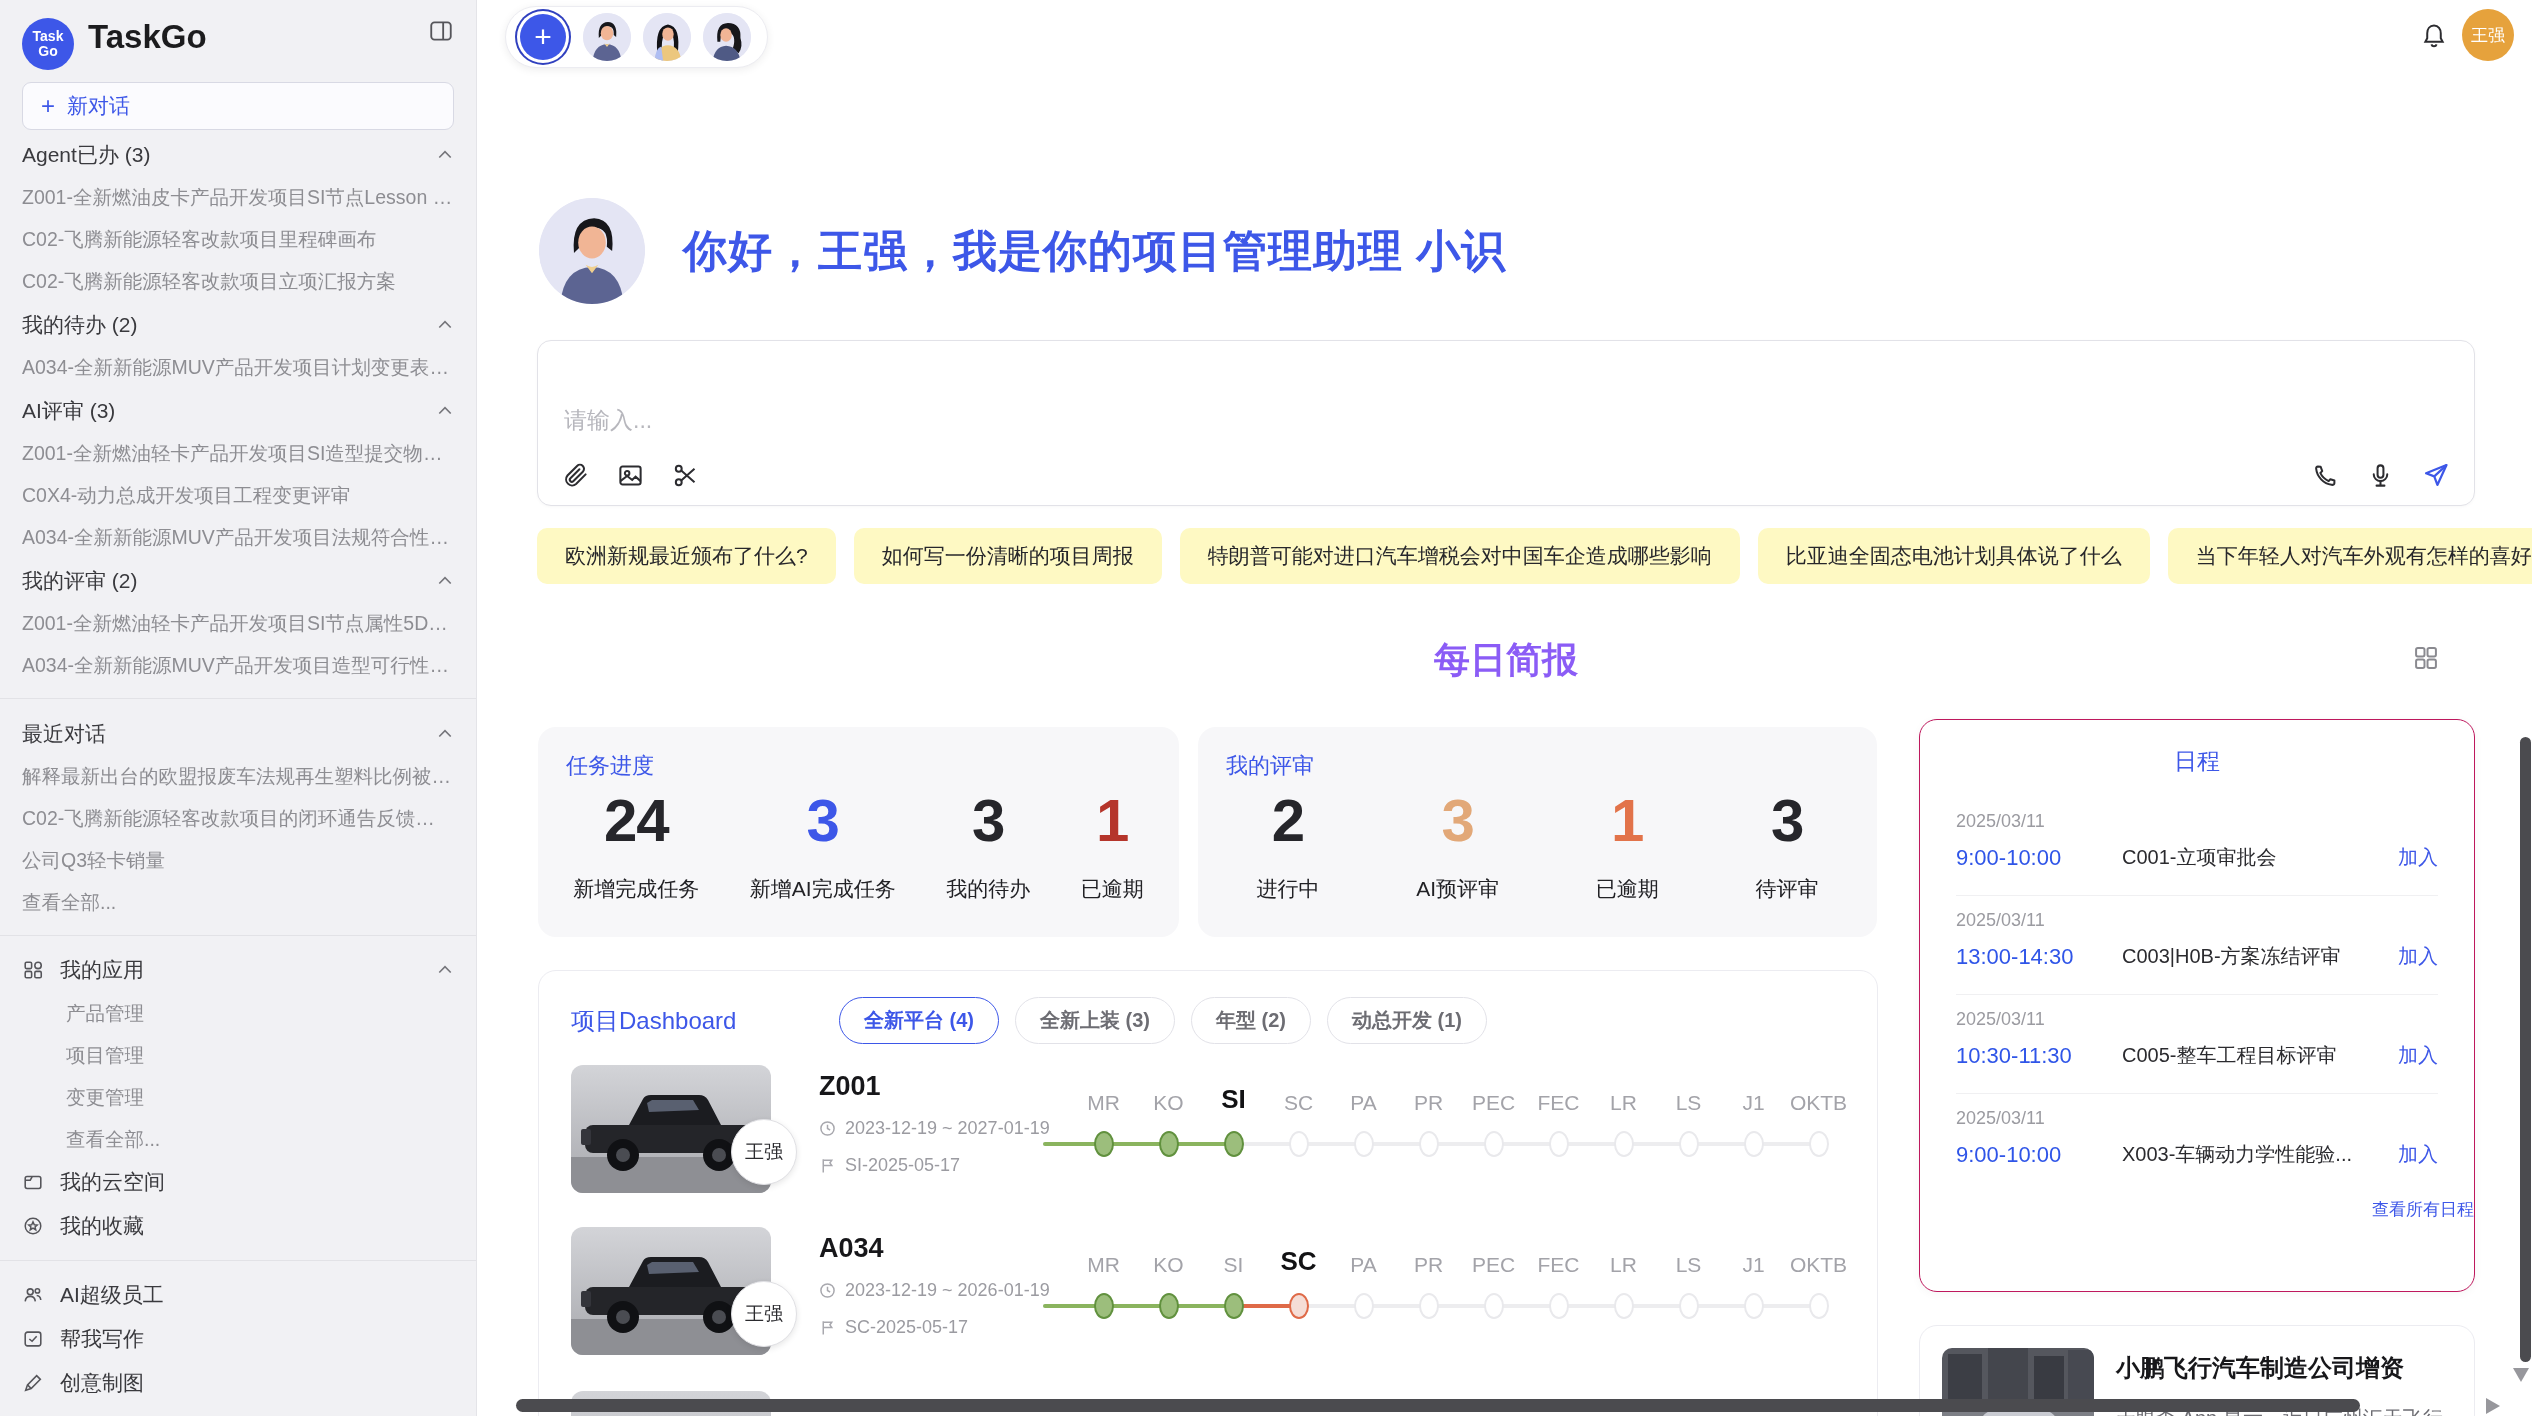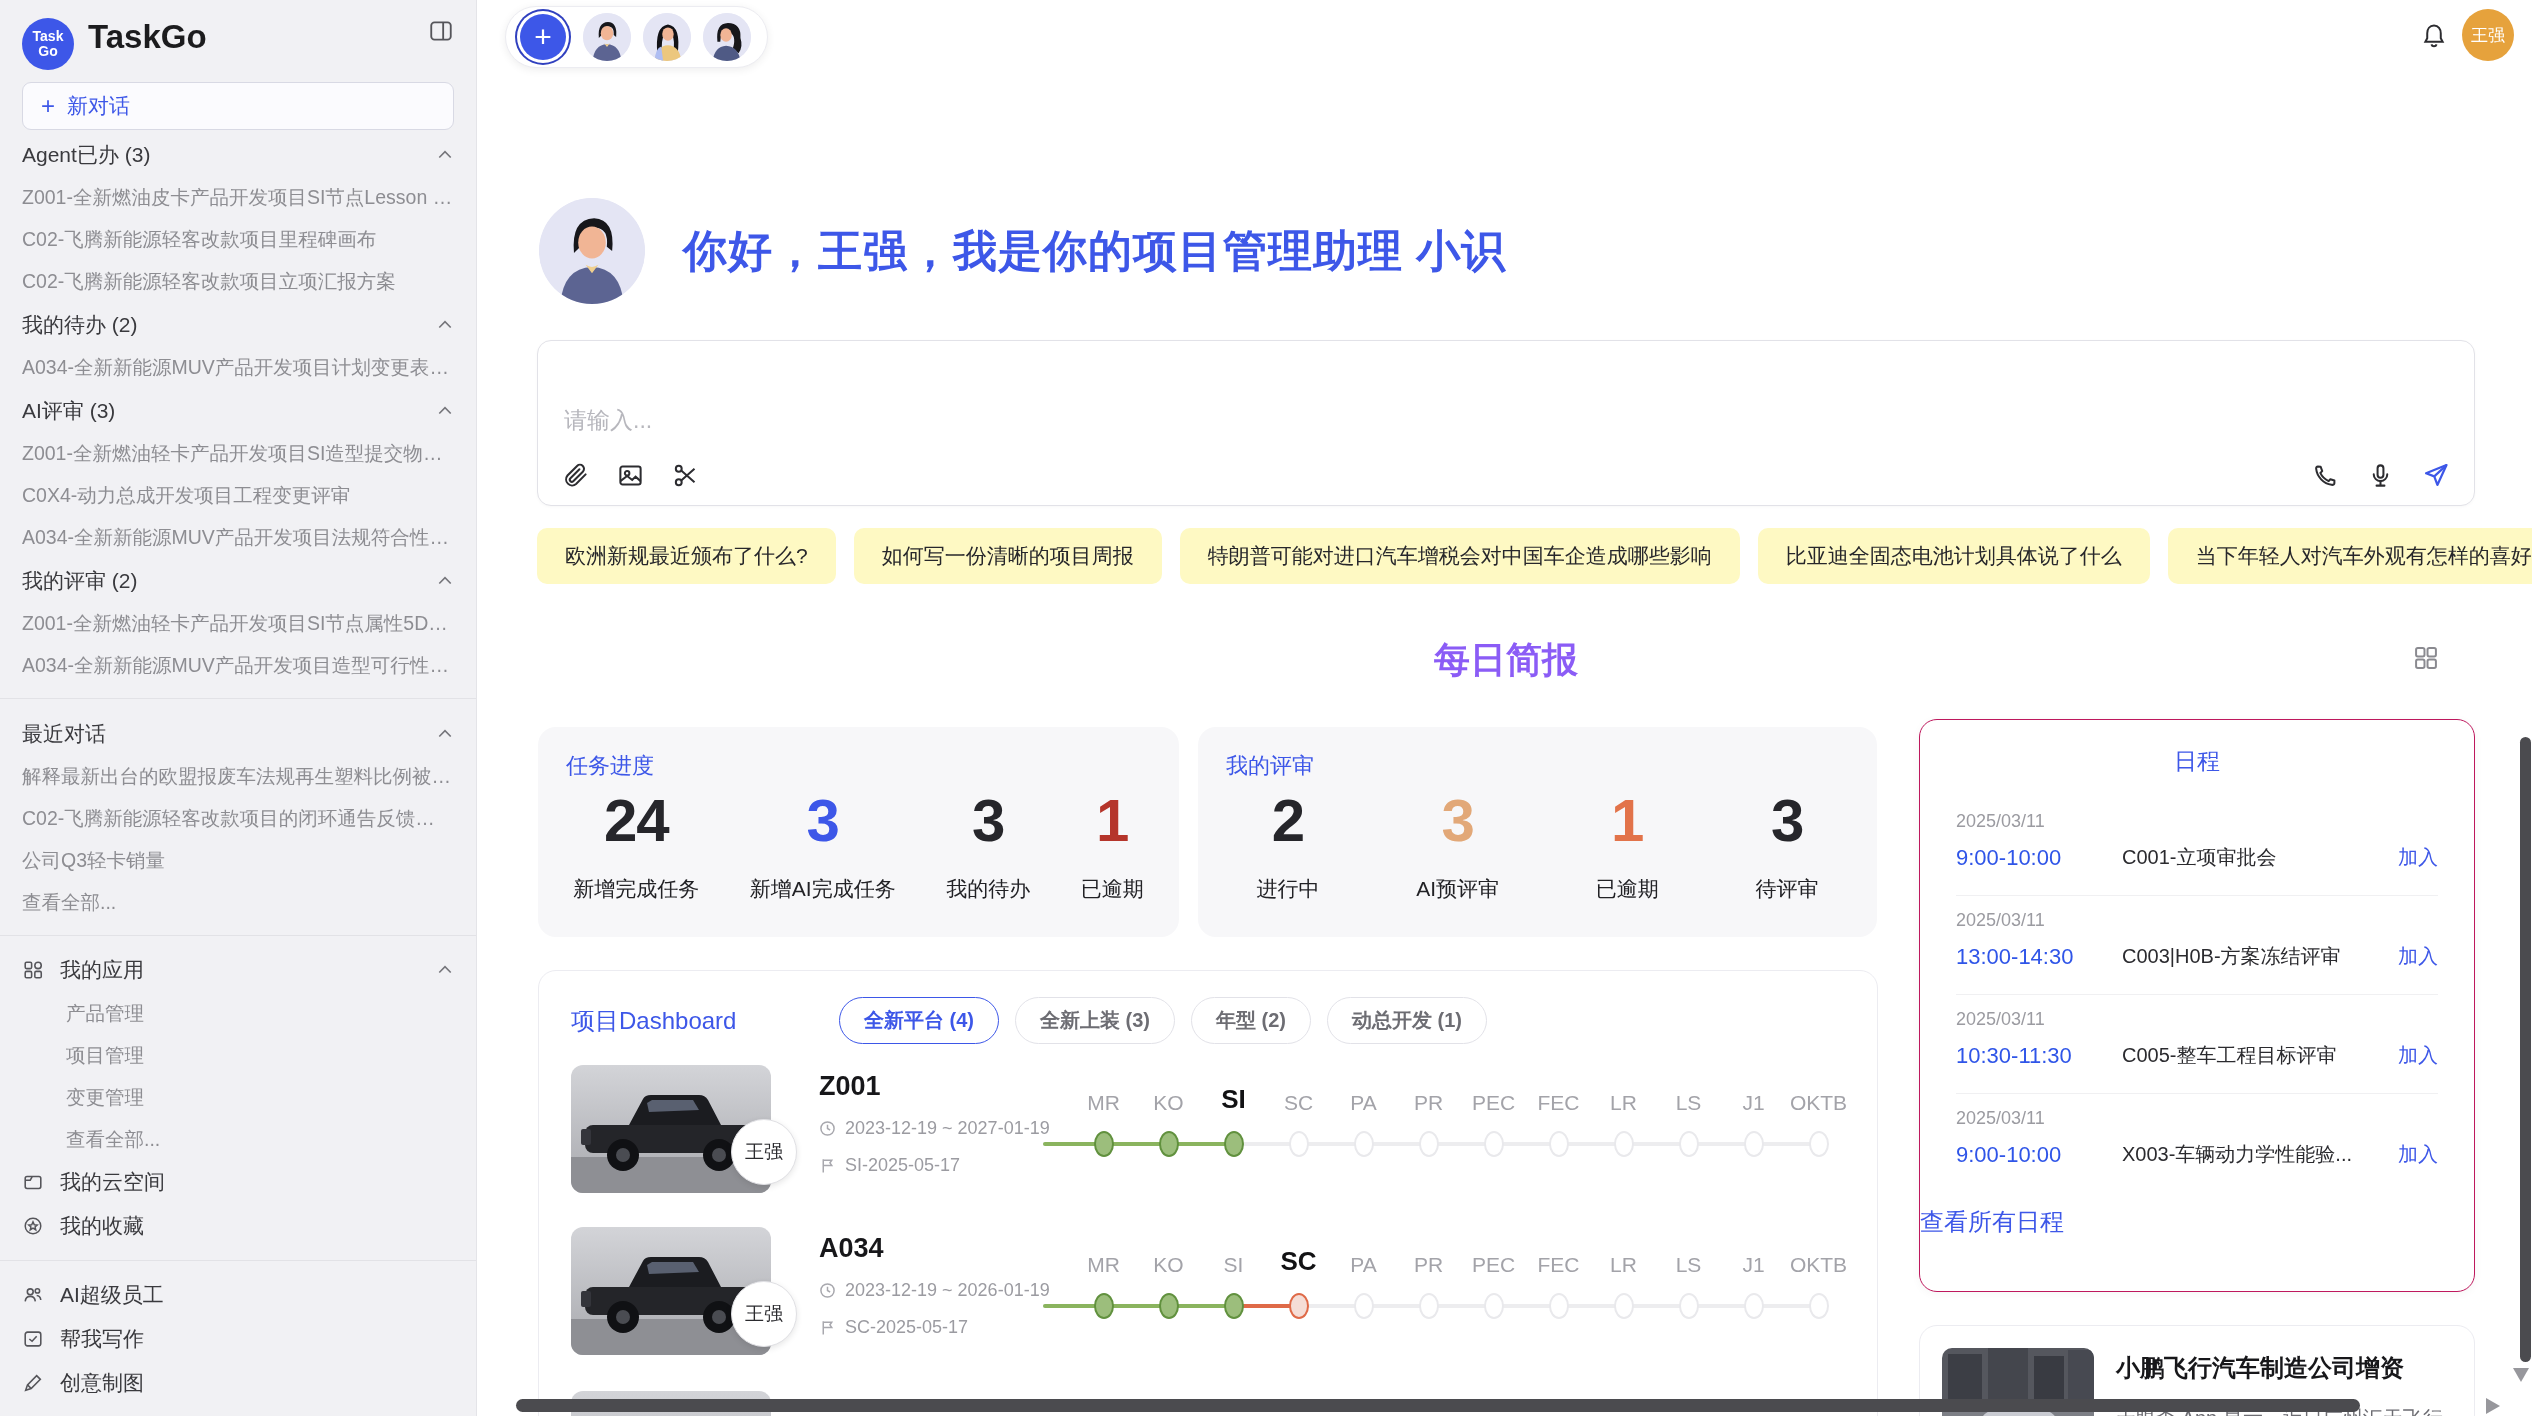--- a/index.html
+++ b/index.html
@@ -110,21 +110,21 @@
   .sch-title { text-align:center; margin-top:26px; font-size:23px; color:#3d57e8; }
   .sch-list { margin:20px 36px 0; }
   .sch-item { padding:14px 0 24px; border-bottom:1px solid #f0f0f2; }
   .sch-item:last-child { border-bottom:none; }
   .sch-date { font-size:18px; color:#9b9ba1; margin-bottom:12px; }
   .sch-row { display:flex; align-items:center; }
   .sch-time { font-size:22px; color:#2f55e8; width:158px; font-weight:500; }
   .sch-name { font-size:20px; color:#2b2b2f; flex:1; margin-left:8px; white-space:nowrap;
     overflow:hidden; text-overflow:ellipsis; }
   .sch-join { font-size:20px; color:#3d57e8; margin-left:14px; cursor:pointer; }
-  .sch-footer { text-align:left; font-size:24px; color:#3d57e8; margin-top:14px; cursor:pointer; }
+  .sch-footer { text-align:right; font-size:17px; color:#3d57e8; margin-top:6px; cursor:pointer; }
 
   .news-card { position:absolute; left:1442px; top:1325px; width:556px; height:210px;
     border:1px solid #ececf1; border-radius:18px; background:#fff; padding:22px;
     display:flex; gap:22px; cursor:pointer; }
   .news-thumb { width:152px; height:98px; border-radius:10px; overflow:hidden; flex:0 0 auto; }
   .news-title { font-size:24px; font-weight:700; color:#17171a; margin-top:4px; }
   .news-snippet { font-size:20px; color:#6d6d73; margin-top:20px; line-height:28px; }
 
   
   .h-thumb { position:absolute; left:516px; top:1399px; width:1844px; height:13px;

